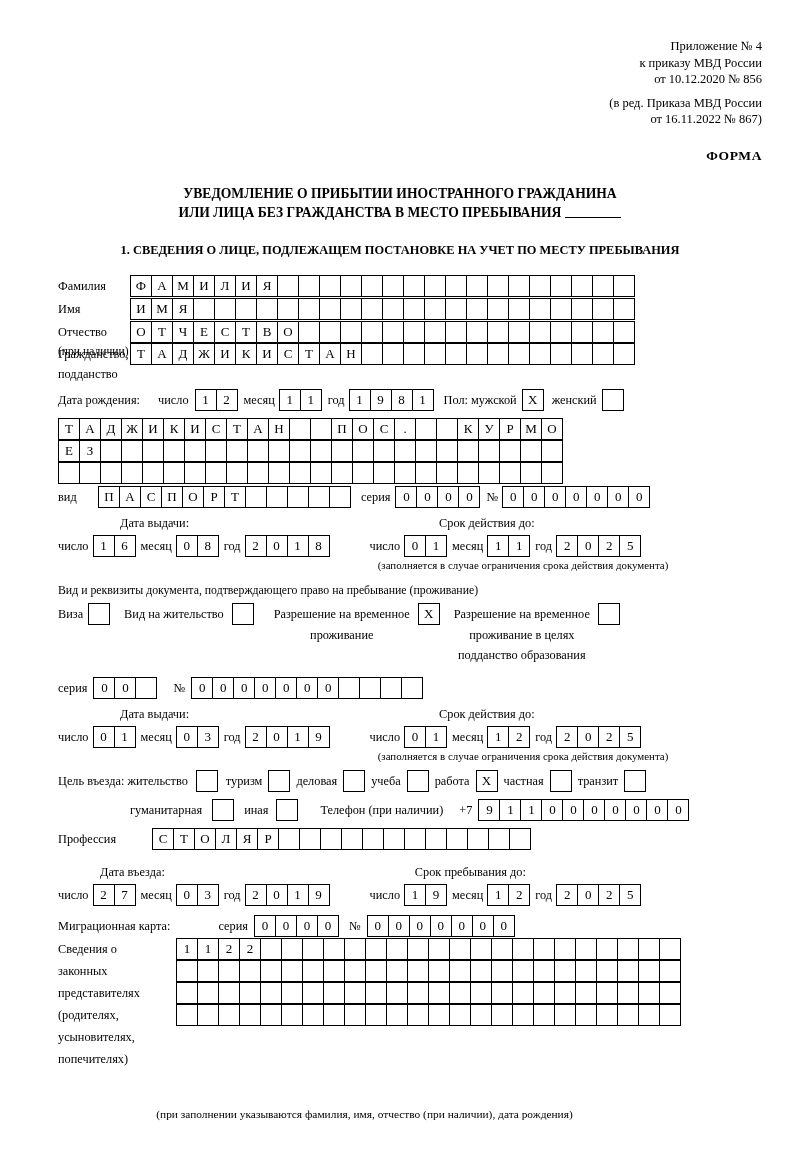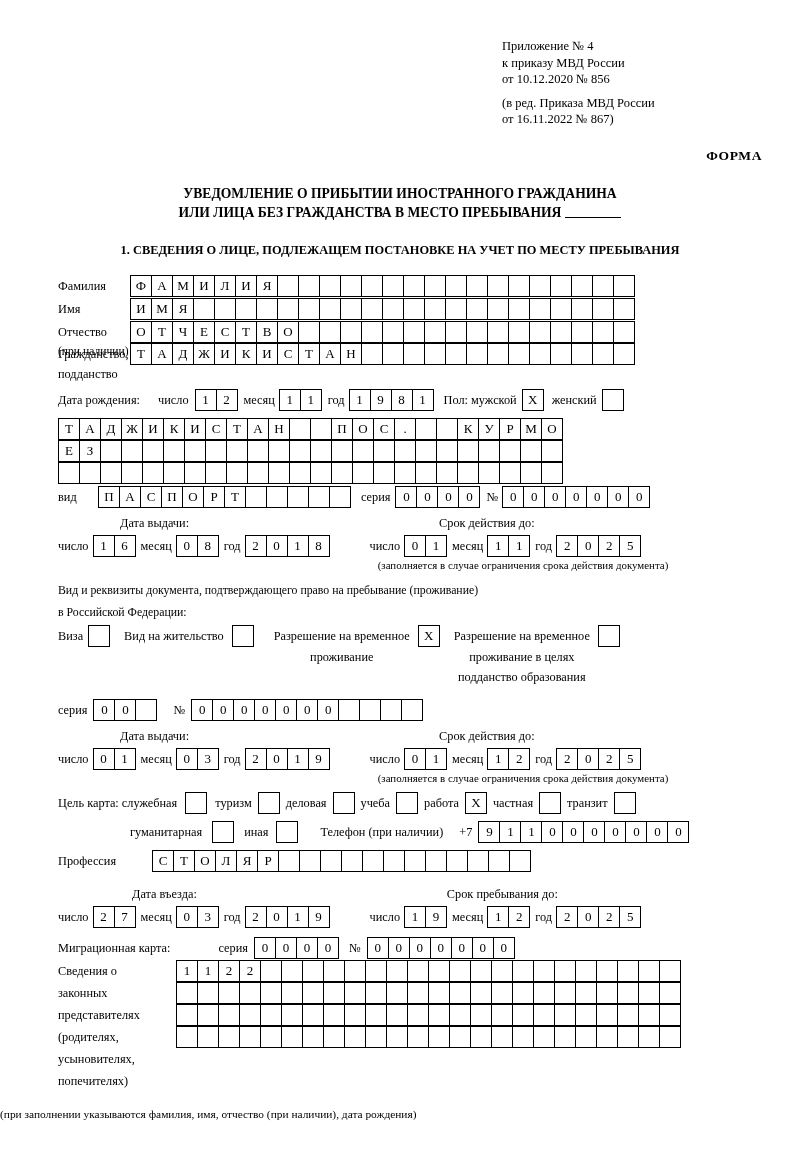--- a/index.html
+++ b/index.html
@@ -22,21 +22,21 @@
     box-sizing: border-box;
   }
   
   .header-block {
     position: absolute;
     top: 38px;
     right: 38px;
     width: 260px;
     font-size: 12.5px;
     line-height: 1.32;
-    text-align: left;
+    text-align: right;
   }
   .header-block .hl { display: block; white-space: nowrap; }
   .header-block .gap { display: block; height: 7px; }
   .form-word {
     position: absolute;
     top: 148px;
     right: 38px;
     font-size: 13.5px;
     font-weight: bold;
     letter-spacing: 0.6px;
@@ -118,20 +118,21 @@
     display: inline-block;
     text-align: center;
     font-size: 13px;
     line-height: 20px;
     vertical-align: middle;
   }
   .footnote {
     position: absolute;
     left: 0;
     width: 729px;
+    text-align: center;
     font-size: 11.4px;
   }
 </style>
 </head>
 <body>
 
 <div class="page">
 
   <div class="header-block">
     <span class="hl">Приложение № 4</span>
@@ -461,21 +462,20 @@
           <div class="bx first">2</div>
           <div class="bx">0</div>
           <div class="bx">2</div>
           <div class="bx">5</div>
         </div>
     </div>
 
     <div class="note" style="margin-left:230px; margin-top:1px">(заполняется в случае ограничения срока действия документа)</div>
 
     <div class="lbl" style="margin-top:8px; font-size:11.8px">Вид и реквизиты документа, подтверждающего право на пребывание (проживание)</div>
-    <div class="lbl" style="font-size:11.8px">в Российской Федерации:</div>
 
     <div class="row" style="margin-top:2px">
       <div class="lbl">Виза</div>
       <div class="chk" style="margin-left:5px"></div>
       <div class="lbl" style="margin-left:14px">Вид на жительство</div>
       <div class="chk" style="margin-left:8px"></div>
       <div style="margin-left:20px; text-align:center">
         <div class="lbl">Разрешение на временное</div>
         <div class="lbl" style="line-height:20px">проживание</div>
       </div>
@@ -549,21 +549,21 @@
           <div class="bx first">2</div>
           <div class="bx">0</div>
           <div class="bx">2</div>
           <div class="bx">5</div>
         </div>
     </div>
 
     <div class="note" style="margin-left:230px; margin-top:1px">(заполняется в случае ограничения срока действия документа)</div>
 
     <div class="row" style="margin-top:8px">
-      <div class="lbl">Цель карта: служебная</div>
+      <div class="lbl">Цель въезда: жительство</div>
       <div class="chk" style="margin-left:8px"></div>
       <div class="lbl" style="margin-left:8px">туризм</div>
       <div class="chk" style="margin-left:6px"></div>
       <div class="lbl" style="margin-left:6px">деловая</div>
       <div class="chk" style="margin-left:6px"></div>
       <div class="lbl" style="margin-left:6px">учеба</div>
       <div class="chk" style="margin-left:6px"></div>
       <div class="lbl" style="margin-left:6px">работа</div>
       <div class="chk" style="margin-left:6px">X</div>
       <div class="lbl" style="margin-left:6px">частная</div>
@@ -611,21 +611,21 @@
           <div class="bx"></div>
           <div class="bx"></div>
           <div class="bx"></div>
           <div class="bx"></div>
           <div class="bx"></div>
           <div class="bx"></div>
         </div>
     </div>
 
     <div class="row" style="margin-top:10px">
-      <div class="lbl" style="margin-left:74px">Дата въезда:</div>
+      <div class="lbl" style="margin-left:42px">Дата въезда:</div>
       <div class="lbl" style="margin-left:250px">Срок пребывания до:</div>
     </div>
 
     <div class="row">
       <div class="lbl">число</div>
       <div class="boxes" style="margin-left:4px" id="f-eday">
           <div class="bx first">2</div>
           <div class="bx">7</div>
         </div>
       <div class="lbl" style="margin-left:5px">месяц</div>

